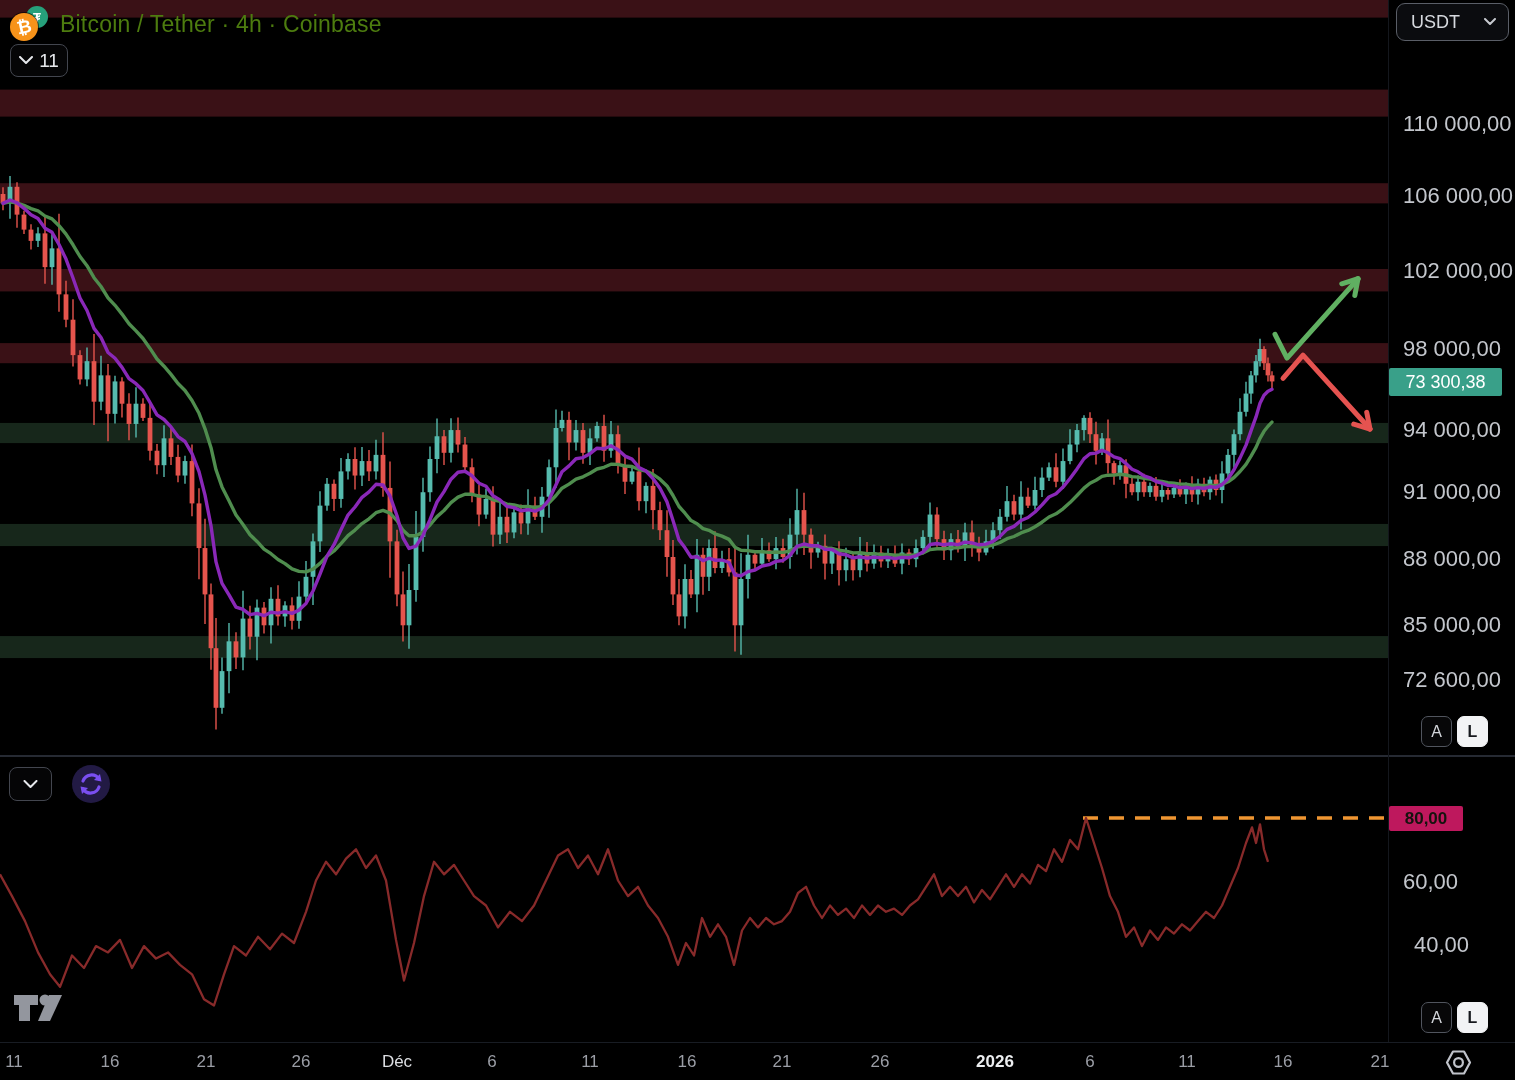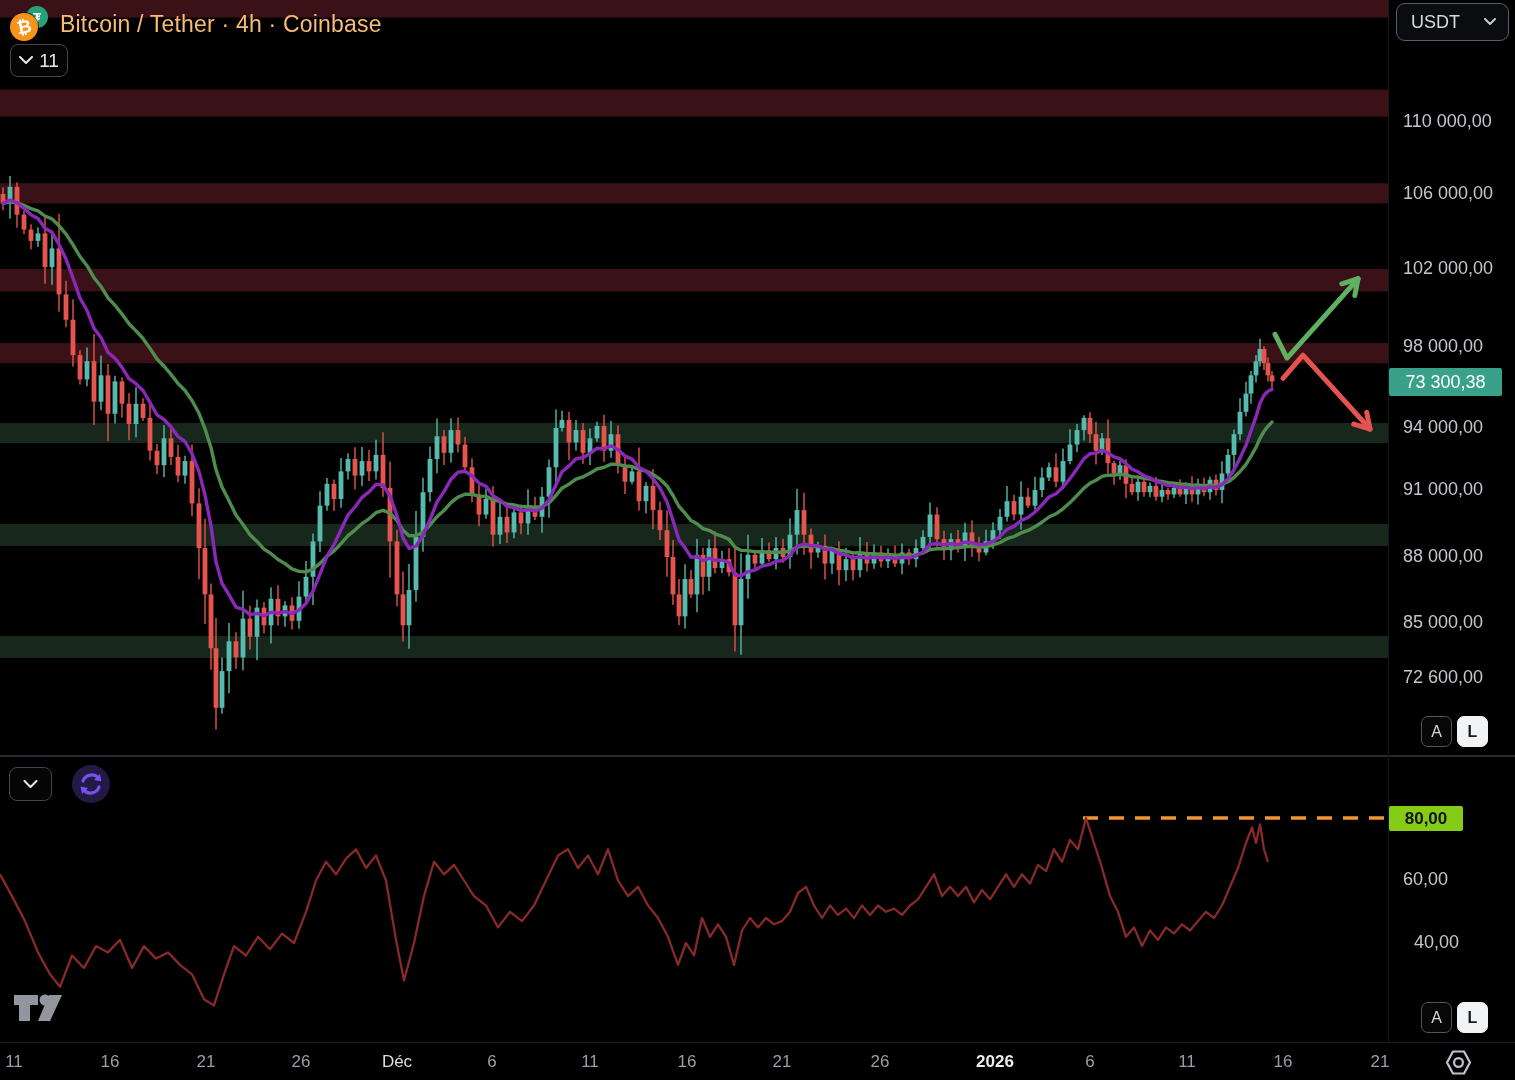--- a/index.html
+++ b/index.html
@@ -11,37 +11,37 @@
   svg.canvas { position:absolute; left:0; top:0; }
   
   .header { position:absolute; left:10px; top:5px; display:flex; align-items:center; gap:10px; z-index:5; }
   .pair-icon { position:relative; width:40px; height:38px; display:block; }
   .coin { position:absolute; border-radius:50%; display:flex; align-items:center; justify-content:center;
           color:#fff; font-weight:bold; }
   .coin.tether { left:16px; top:1px; width:22px; height:22px; background:#26a17b; font-size:13px; z-index:1; }
   .coin.btc { left:0px; top:8px; width:28px; height:28px; background:#f7931a; font-size:18px; z-index:2;
               box-shadow:0 0 0 1px rgba(0,0,0,.6); }
   .coin.btc span { display:block; transform:rotate(-12deg); }
-  .title { color:#fdba74; font-size:23px; letter-spacing:.2px; }
+  .title { color:#4d7c0f; font-size:23px; letter-spacing:.2px; }
   .collapse-btn { position:absolute; left:10px; top:44px; width:58px; height:33px; z-index:5;
     background:rgba(8,8,10,.6); border:1.5px solid #43464f; border-radius:8px; color:#e6e8ec;
     display:flex; align-items:center; justify-content:center; gap:6px; font-size:19px; cursor:pointer; }
   .usdt-select { position:absolute; left:1396px; top:3px; width:113px; height:38px; z-index:5;
     background:#0b0c0f; border:1.5px solid #5a5e67; border-radius:9px; color:#d6d9de;
     display:flex; align-items:center; justify-content:space-between; padding:0 12px 0 14px;
     font-size:18px; cursor:pointer; }
   
-  .axis-label { position:absolute; color:#c3c6cc; font-size:18px; white-space:nowrap; }
+  .axis-label { position:absolute; color:#c3c6cc; font-size:22px; white-space:nowrap; }
   .time-label { position:absolute; top:1052px; color:#9b9ea6; font-size:17px; transform:translateX(-50%); white-space:nowrap; }
   .time-label.emph { color:#dcdee2; }
   .time-label.bold { color:#eceef0; font-weight:bold; }
   .badge { position:absolute; display:flex; align-items:center; z-index:4; border-radius:2px; }
   .badge.price { left:1389px; top:368px; width:113px; height:28px; background:#39a089; color:#fff;
     font-size:18px; justify-content:center; }
-  .badge.level { left:1389px; top:806px; width:74px; height:25px; background:#84cc16; color:#15130e;
+  .badge.level { left:1389px; top:806px; width:74px; height:25px; background:#be185d; color:#15130e;
     font-size:17px; justify-content:center; font-weight:bold; }
   .scale-btn { position:absolute; width:31px; height:31px; border-radius:7px; display:flex; align-items:center;
     justify-content:center; font-size:16px; cursor:pointer; z-index:5; }
   .scale-btn.auto { background:rgba(10,10,12,.7); border:1.5px solid #51555e; color:#d2d5da; }
   .scale-btn.log { background:#f2f3f5; border:1.5px solid #f2f3f5; color:#16181d; font-weight:bold; }
   .ind-btn { position:absolute; left:9px; top:767px; width:43px; height:34px; border-radius:8px; z-index:5;
     background:rgba(8,8,10,.6); border:1.5px solid #43464f; display:flex; align-items:center; justify-content:center; cursor:pointer; }
   .refresh-wrap { position:absolute; left:72px; top:765px; width:38px; height:38px; border-radius:50%; z-index:5;
     background:#221a44; display:flex; align-items:center; justify-content:center; cursor:pointer; }
   .tv-logo { position:absolute; left:12px; top:988px; z-index:5; }

